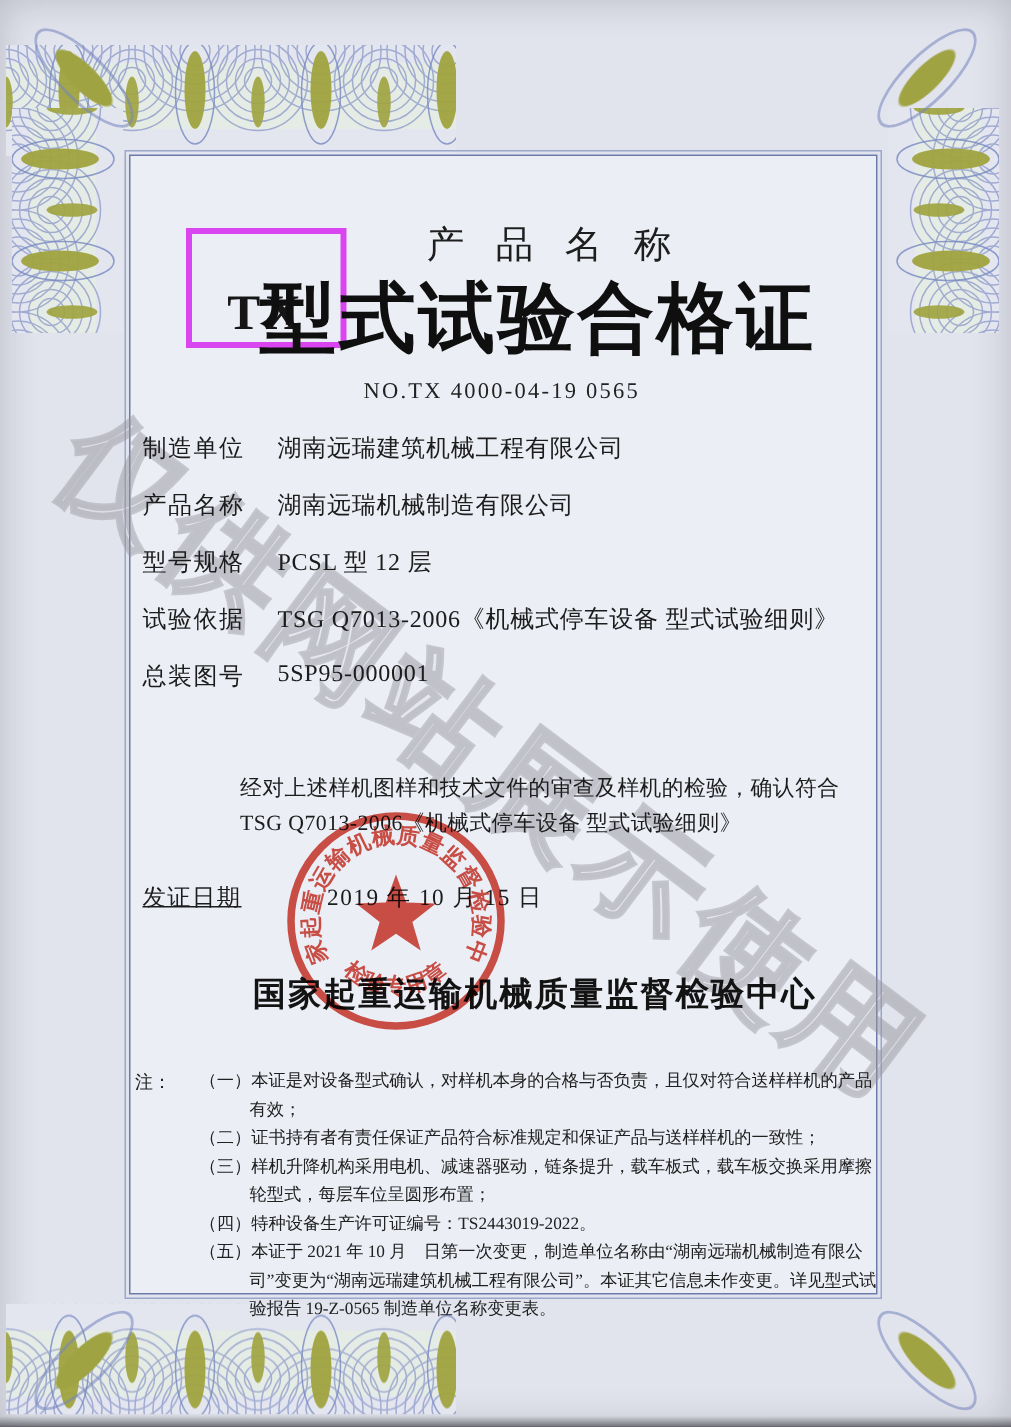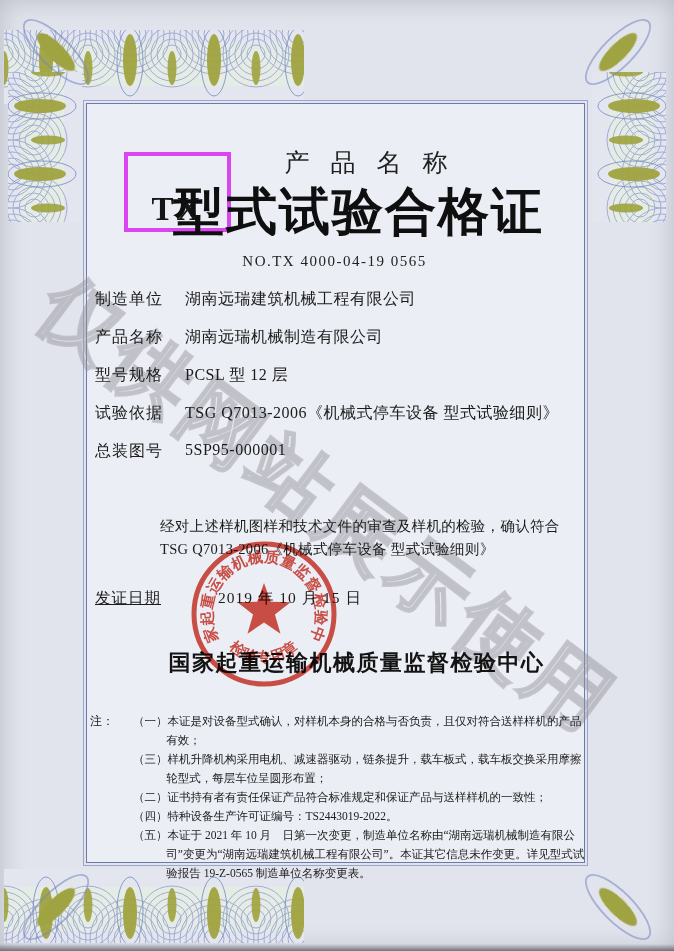--- a/index.html
+++ b/index.html
@@ -197,22 +197,22 @@
       <span class="date-label">发证日期</span>
       <span class="date-value">2019 年 10 月 15 日</span>
     </div>
 
     <div class="issuer">国家起重运输机械质量监督检验中心</div>
 
     <div class="notes">
       <span class="notes-label">注：</span>
       <ul class="notes-list">
         <li>（一）本证是对设备型式确认，对样机本身的合格与否负责，且仅对符合送样样机的产品有效；</li>
+        <li>（二）证书持有者有责任保证产品符合标准规定和保证产品与送样样机的一致性；</li>
         <li>（三）样机升降机构采用电机、减速器驱动，链条提升，载车板式，载车板交换采用摩擦轮型式，每层车位呈圆形布置；</li>
-        <li>（二）证书持有者有责任保证产品符合标准规定和保证产品与送样样机的一致性；</li>
         <li>（四）特种设备生产许可证编号：TS2443019-2022。</li>
         <li>（五）本证于 2021 年 10 月　日第一次变更，制造单位名称由“湖南远瑞机械制造有限公司”变更为“湖南远瑞建筑机械工程有限公司”。本证其它信息未作变更。详见型式试验报告 19-Z-0565 制造单位名称变更表。</li>
       </ul>
     </div>
 
   </div>
 
   <svg class="stamp" viewBox="0 0 150 150">
     <defs>
       <path id="arcTop" d="M 30 101 A 52 52 0 1 1 120 101" fill="none"></path>

